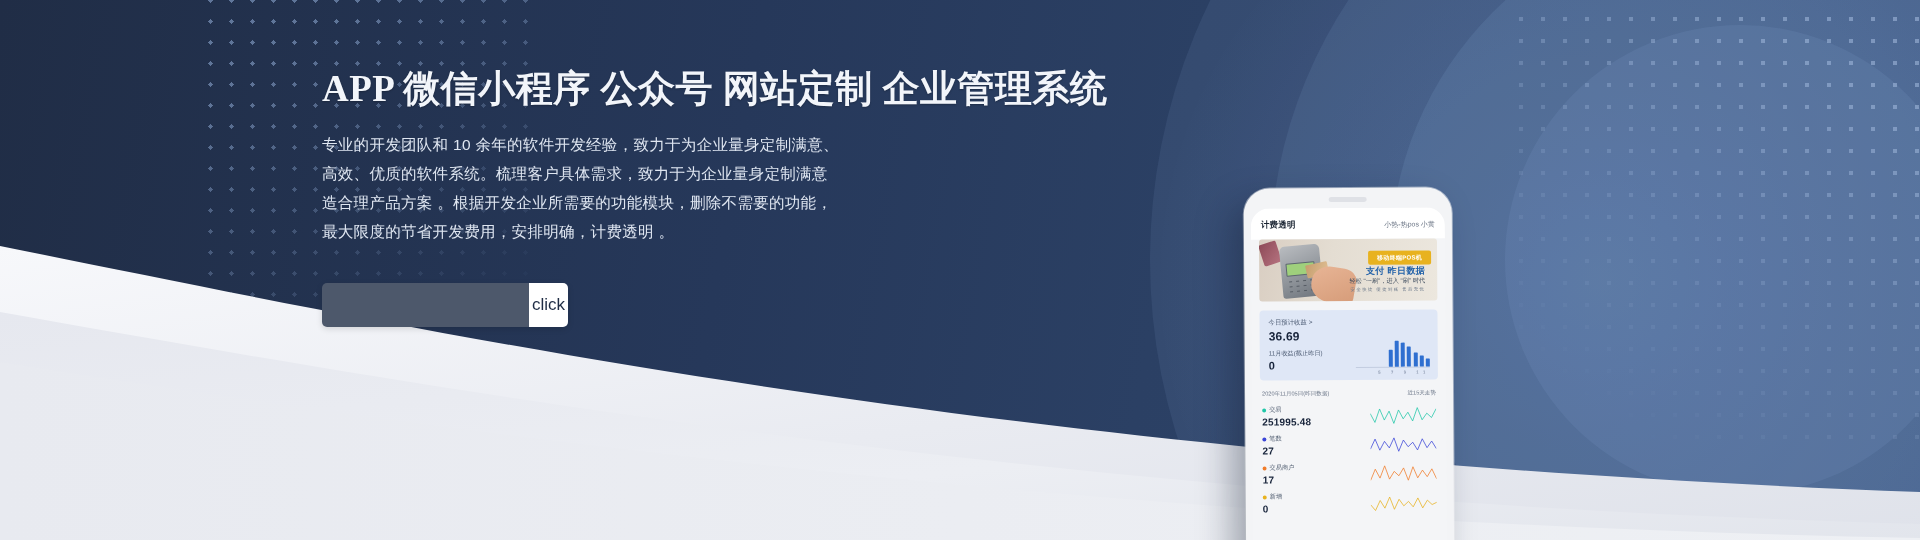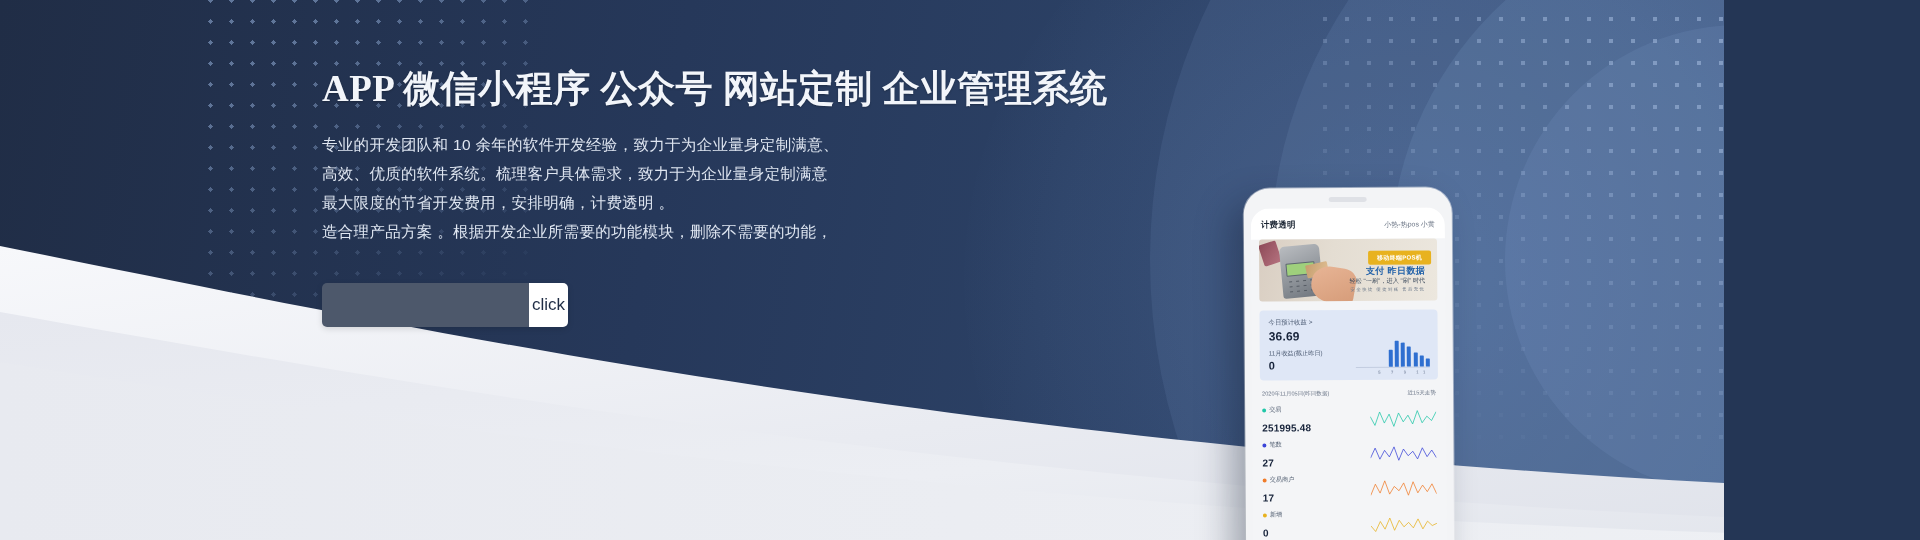--- a/index.html
+++ b/index.html
@@ -7,21 +7,21 @@
   html,body { width:1920px; height:540px; overflow:hidden; }
   body {
     font-family:"Liberation Sans","DejaVu Sans",sans-serif;
     background:#243655;
     position:relative;
   }
 
   
   .stage{
     position:absolute; inset:0;
-    width:1724px; height:540px;
+    width:1920px; height:540px;
     overflow:hidden;
     background:linear-gradient(105deg,#22314c 0%,#253masked 0%,#26395a 45%,#2c4straight 0%);
     background:linear-gradient(100deg,#222f49 0%,#253characters 0%);
     background:#243450;
   }
 
   
   .bg-base{
     position:absolute; inset:0;
     background:linear-gradient(100deg,#202d46 0%,#26385a 38%,#2b4064 60%,#314871 100%);
@@ -284,21 +284,21 @@
     padding:10px 10px 4px 10px;
     font-size:5.6px; color:#6c7789;
   }
   .stat-row{
     display:flex; align-items:center; justify-content:space-between;
     padding:3px 10px 4px 10px;
   }
   .stat-left{ display:flex; flex-direction:column; }
   .stat-name{ font-size:6.2px; color:#515e71; display:flex; align-items:center; gap:3px; }
   .dotm{ width:4px; height:4px; border-radius:50%; display:inline-block; }
-  .stat-num{ font-size:10px; font-weight:700; color:#17233a; margin-top:8px; letter-spacing:.2px; }
+  .stat-num{ font-size:10px; font-weight:700; color:#17233a; margin-top:2px; letter-spacing:.2px; }
   .spark{ width:66px; height:22px; }
 </style>
 </head>
 <body>
 
 <div class="stage">
 
   <div class="bg-base"></div>
   <div class="right-glow"></div>
 
@@ -336,22 +336,22 @@
     <path d="M0,182 C450,252 1080,342 1920,358 L1920,360 L0,360 Z" fill="url(#gC)"></path>
   </svg>
 
   <div class="content">
 
     <h1 class="headline">APP  微信小程序  公众号  网站定制 企业管理系统</h1>
 
     <div class="desc">
       <p>专业的开发团队和  10  余年的软件开发经验，致力于为企业量身定制满意、</p>
       <p>高效、优质的软件系统。梳理客户具体需求，致力于为企业量身定制满意</p>
+      <p>造合理产品方案 。根据开发企业所需要的功能模块，删除不需要的功能，</p>
       <p>最大限度的节省开发费用，安排明确，计费透明 。</p>
-      <p>造合理产品方案 。根据开发企业所需要的功能模块，删除不需要的功能，</p>
     </div>
 
     <div class="searchbar">
       <input class="search-input" type="text" placeholder="" style="">
       <button class="click-btn">click</button>
     </div>
   </div>
 
   <div class="phone-wrap">
     <div class="phone">

